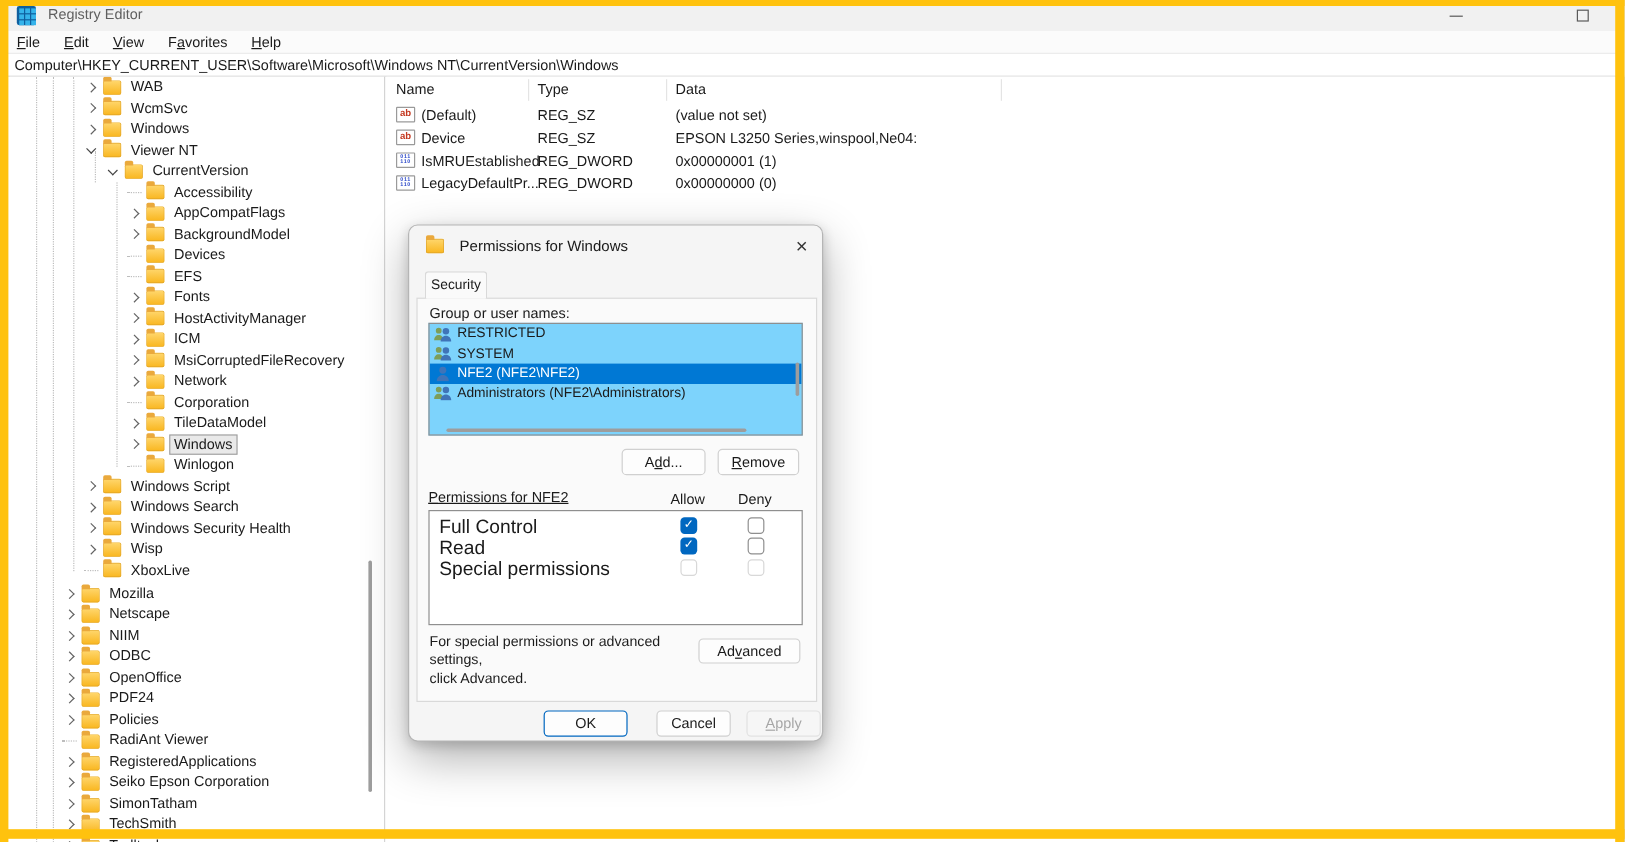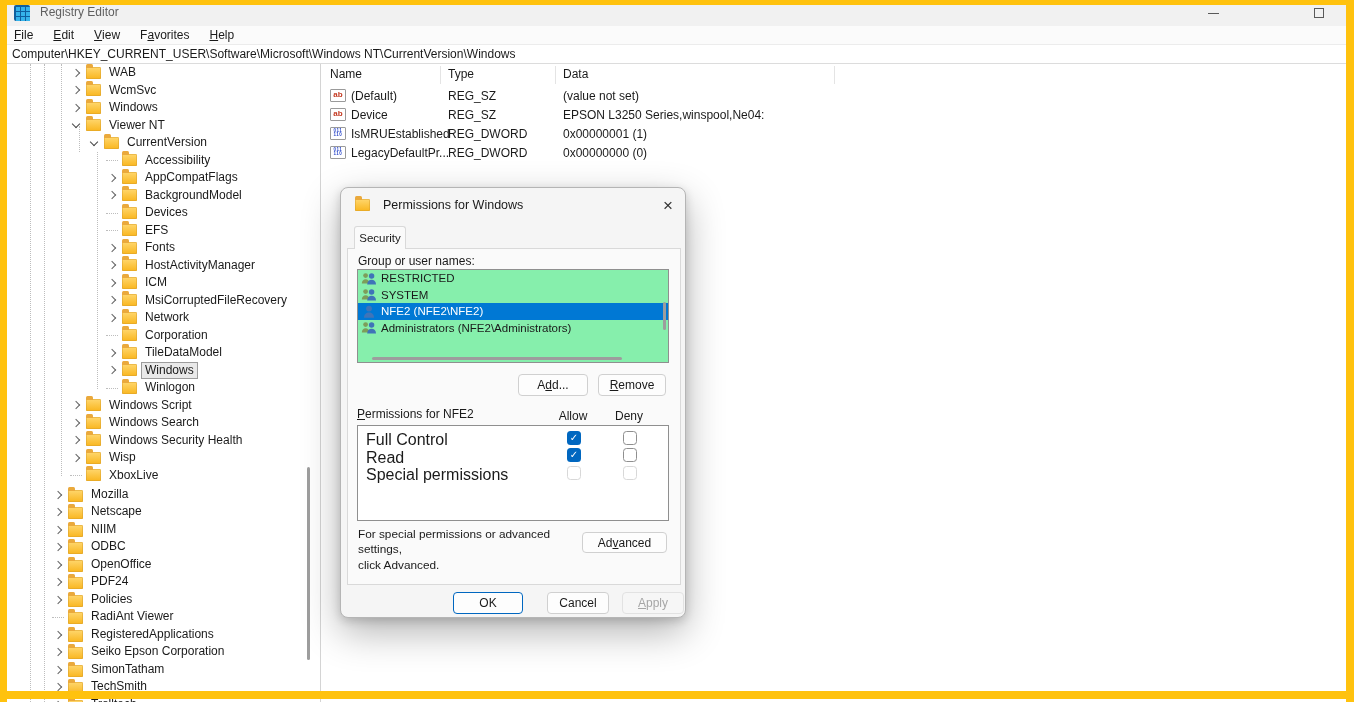--- a/index.html
+++ b/index.html
@@ -69,32 +69,32 @@
   .dialog{position:absolute;left:340px;top:187px;width:346px;height:431px;background:#f5f5f5;border:1px solid #b5b5b5;
           border-radius:8px;box-shadow:0 14px 38px rgba(0,0,0,.30),0 3px 10px rgba(0,0,0,.16);z-index:20;}
   .dtitlebar{position:absolute;left:0;top:0;width:100%;height:34px;display:flex;align-items:center;padding:0 12px;}
   .dtitle{margin-left:8px;font-size:12.5px;}
   .dclose{margin-left:auto;font-size:17px;color:#333;line-height:1;cursor:default;}
   .tab{position:absolute;left:13px;top:38px;width:52px;height:23px;background:#fafafa;border:1px solid #d9d9d9;border-bottom:none;
        border-radius:3px 3px 0 0;display:flex;align-items:center;justify-content:center;font-size:11.5px;z-index:2;}
   .tabpage{position:absolute;left:6px;top:60px;width:334px;height:337px;background:#fafafa;border:1px solid #d9d9d9;}
   .dlabel{position:absolute;font-size:12px;}
   .glabel{left:17px;top:66px;}
-  .userbox{position:absolute;left:16px;top:81px;width:312px;height:94px;background:#86efac;border:1px solid #8f8f8f;overflow:hidden;}
+  .userbox{position:absolute;left:16px;top:81px;width:312px;height:94px;background:#7dd3fc;border:1px solid #8f8f8f;overflow:hidden;}
   .user-row{position:relative;height:16.5px;display:flex;align-items:center;padding-left:3px;font-size:11.5px;white-space:nowrap;}
   .user-row[data-sel="1"]{background:var(--accent,#0078d4);color:#fff;}
   .picon{width:16px;height:13px;flex:none;margin-right:4px;}
   .picon svg{display:block;}
   .hthumb{position:absolute;left:14px;bottom:2px;width:250px;height:3px;background:#9d9d9d;border-radius:2px;}
   .vthumb{position:absolute;right:2px;top:32px;width:3px;height:28px;background:#9d9d9d;border-radius:2px;}
   .btn{position:absolute;background:#fdfdfd;border:1px solid #d0d0d0;border-radius:4px;font-size:12px;color:#1a1a1a;
        display:flex;align-items:center;justify-content:center;font-family:inherit;padding:0;}
   .addbtn{left:177px;top:186px;width:70px;height:22px;}
   .removebtn{left:257px;top:186px;width:68px;height:22px;}
-  .permlabel{left:16px;top:219px;}
+  .permlabel{left:16px;top:219px;text-decoration:underline;}
   .allowhdr{left:202px;top:221px;width:60px;text-align:center;}
   .denyhdr{left:258px;top:221px;width:60px;text-align:center;}
   .permbox{position:absolute;left:16px;top:237px;width:312px;height:96px;background:#fff;border:1px solid #8f8f8f;padding-top:3px;}
   .perm-row{position:relative;height:17.5px;font-size:16px;}
   .perm-row .pname{position:absolute;left:8px;top:2px;}
   .cb{position:absolute;top:1.5px;width:14px;height:14px;border-radius:3.5px;display:flex;align-items:center;justify-content:center;}
   .cb-allow{left:209px;}
   .cb-deny{left:265px;}
   .cb[data-state="on"]{background:var(--check,#0067c0);}
   .cb[data-state="on"]::before{content:"✓";color:#fff;font-size:10px;line-height:1;}

